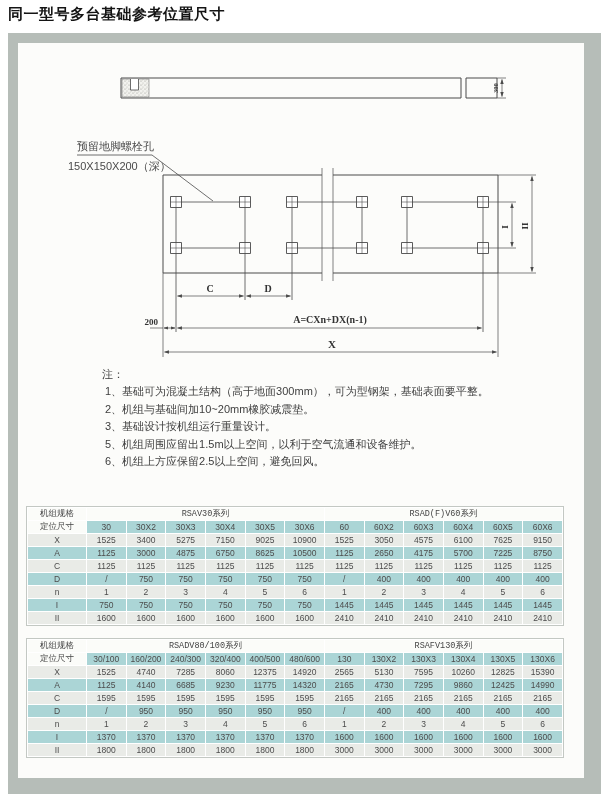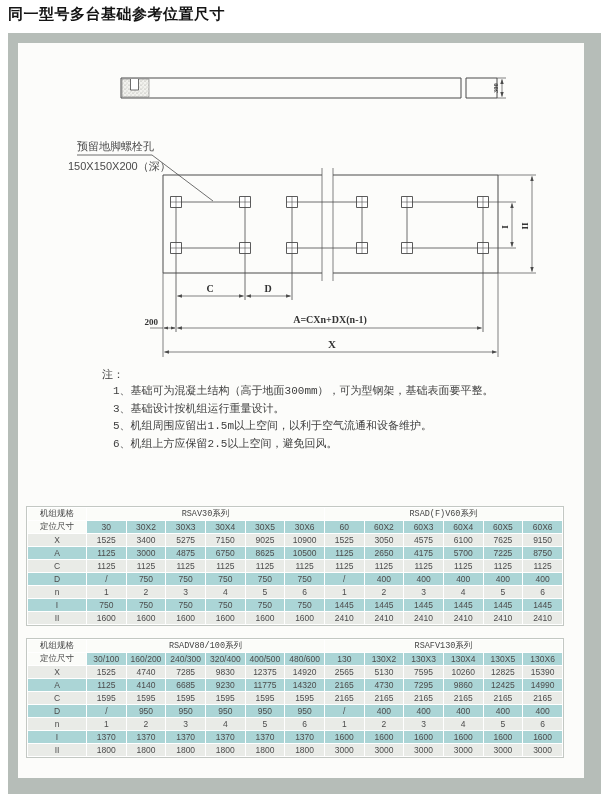--- a/index.html
+++ b/index.html
@@ -8,21 +8,21 @@
   .title{position:absolute;left:8px;top:5px;font-size:15px;font-weight:bold;
          color:#141414;letter-spacing:0.5px;}
   .frame{position:absolute;left:8px;top:33px;width:593px;height:761px;
          box-sizing:border-box;background:#fcfcfa;
          border-style:solid;border-color:var(--frame,#b6bdb8);
          border-width:10px 17px 16px 10px;}
   .diagram{position:absolute;left:0;top:0;width:603px;height:380px;}
   .diagram line,.diagram path,.diagram rect,.diagram polyline{vector-effect:non-scaling-stroke;}
   .notes{position:absolute;left:102px;top:366px;font-size:11px;color:#3e3e3e;}
   .notes div{line-height:17.4px;white-space:nowrap;}
-  .note-line{margin-left:11px;font-family:Liberation Mono, monospace;}
+  .note-line{margin-left:3px;}
   .tbl-wrap{position:absolute;left:27px;}
   #table-0{top:507px;}
   #table-1{top:639px;}
   table.spec{border-collapse:separate;border-spacing:1px;background:#ffffff;
              width:536px;table-layout:fixed;outline:1px solid #c3c8c3;
              font-size:8.5px;color:#4c4c4c;}
   table.spec td{text-align:center;height:12px;line-height:12px;padding:0;
                 overflow:hidden;white-space:nowrap;}
   td.corner,td.series{background:#fbfcf9;color:#454545;font-family:Liberation Mono, monospace;}
   td.model{background:var(--teal,#abd5d6);}
@@ -156,20 +156,21 @@
     <text class="dim" font-size="10" text-anchor="middle" x="330" y="323">A=CXn+DX(n-1)</text>
     <text class="dim" font-size="11" text-anchor="middle" x="332" y="348">X</text>
     <text class="dim" font-size="9" text-anchor="middle" transform="rotate(-90 508 227)" x="508" y="227">I</text>
     <text class="dim" font-size="9" text-anchor="middle" transform="rotate(-90 528 226)" x="528" y="226">II</text>
   </svg>
 
   <div class="notes">
     <div class="note-heading">注：</div>
     <div id="notes-list">
         <div class="note-line">1、基础可为混凝土结构（高于地面300mm），可为型钢架，基础表面要平整。</div>
+        <div class="note-line">2、机组与基础间加10~20mm橡胶减震垫。</div>
         <div class="note-line">3、基础设计按机组运行重量设计。</div>
         <div class="note-line">5、机组周围应留出1.5m以上空间，以利于空气流通和设备维护。</div>
         <div class="note-line">6、机组上方应保留2.5以上空间，避免回风。</div>
       </div>
   </div>
 
   <div class="tbl-wrap" id="table-0">
       <table class="spec">
         <colgroup>
           <col style="width: 58px;">
@@ -351,21 +352,21 @@
             <td class="model" colspan="1">130X3</td>
             <td class="model" colspan="1">130X4</td>
             <td class="model" colspan="1">130X5</td>
             <td class="model" colspan="1">130X6</td>
           </tr>
           <tr class="lite">
             <td class="rowlabel" colspan="1">X</td>
             <td class="val" colspan="1">1525</td>
             <td class="val" colspan="1">4740</td>
             <td class="val" colspan="1">7285</td>
-            <td class="val" colspan="1">9830</td>
+            <td class="val" colspan="1">8060</td>
             <td class="val" colspan="1">12375</td>
             <td class="val" colspan="1">14920</td>
             <td class="val" colspan="1">2565</td>
             <td class="val" colspan="1">5130</td>
             <td class="val" colspan="1">7595</td>
             <td class="val" colspan="1">10260</td>
             <td class="val" colspan="1">12825</td>
             <td class="val" colspan="1">15390</td>
           </tr>
           <tr class="teal">

